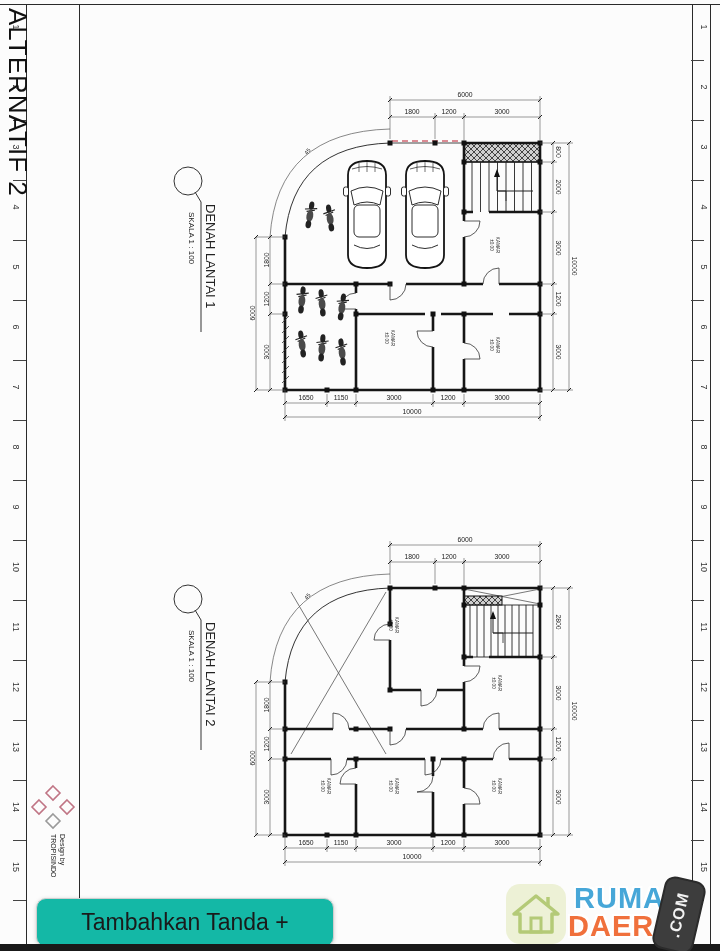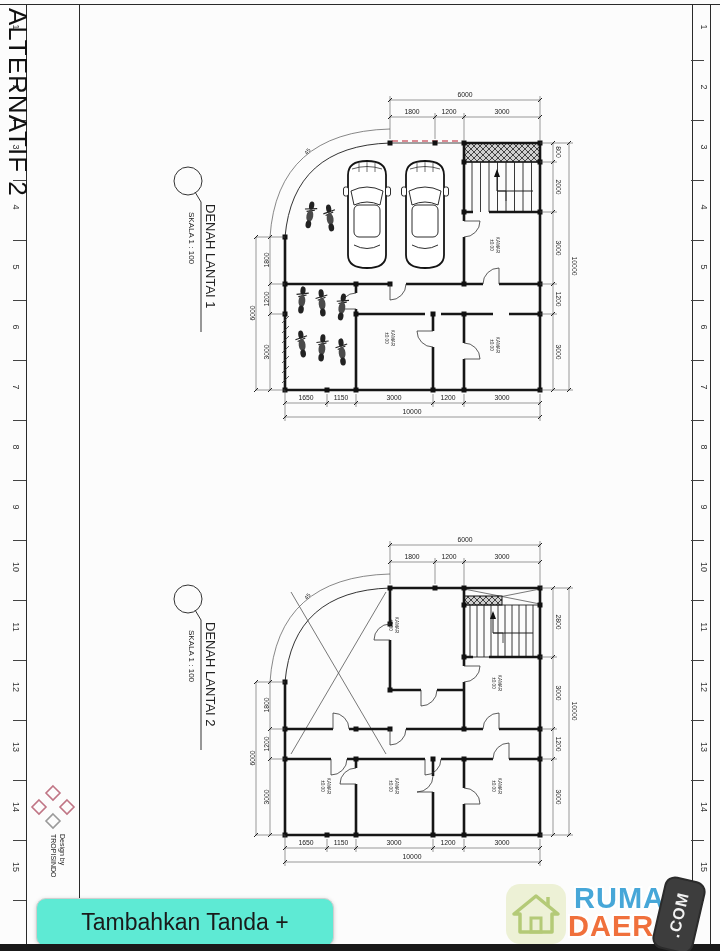--- a/index.html
+++ b/index.html
@@ -17,21 +17,21 @@
   .rtick{position:absolute;width:13px;height:1px;background:#444;}
   #ruler-left .rtick{left:13px;}
   #ruler-right .rtick{left:1px;}
   #sheet-title{position:absolute;left:33px;top:8px;font-size:26px;letter-spacing:1px;
         color:#111;transform:rotate(90deg);transform-origin:0 0;white-space:nowrap;
         font-family:"Liberation Sans",sans-serif;}
   .plan-svg{position:absolute;}
   svg text{font-family:"Liberation Sans",sans-serif;fill:#222;}
   
   #add-sign-btn{position:absolute;left:36px;top:898px;width:296px;height:47px;
-        background:#5eead4;border:1px solid #cfcfcf;border-radius:10px;
+        background:#14b8a6;border:1px solid #cfcfcf;border-radius:10px;
         box-shadow:0 1px 4px rgba(0,0,0,.18);font-size:23px;color:#1a1a1a;
         display:flex;align-items:center;justify-content:center;cursor:pointer;
         font-family:"Liberation Sans",sans-serif;}
   #bottom-bar{position:absolute;left:0;top:944px;width:720px;height:7px;background:#191919;}
   
   #watermark{position:absolute;left:500px;top:880px;width:210px;height:70px;}
   #wm-house{position:absolute;left:6px;top:4px;width:60px;height:60px;border-radius:14px;
         background:#edf1d6;}
   .wm-word{position:absolute;font-weight:bold;font-size:29px;letter-spacing:1px;
         line-height:1;white-space:nowrap;

